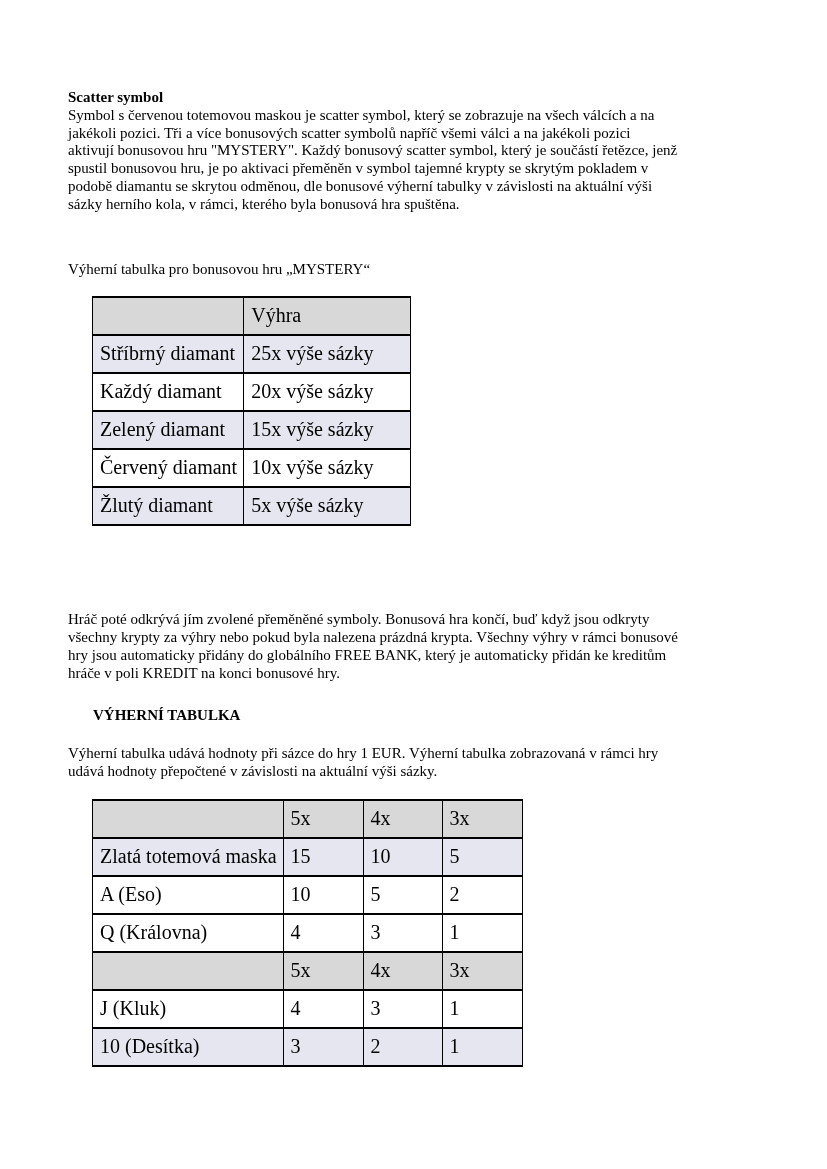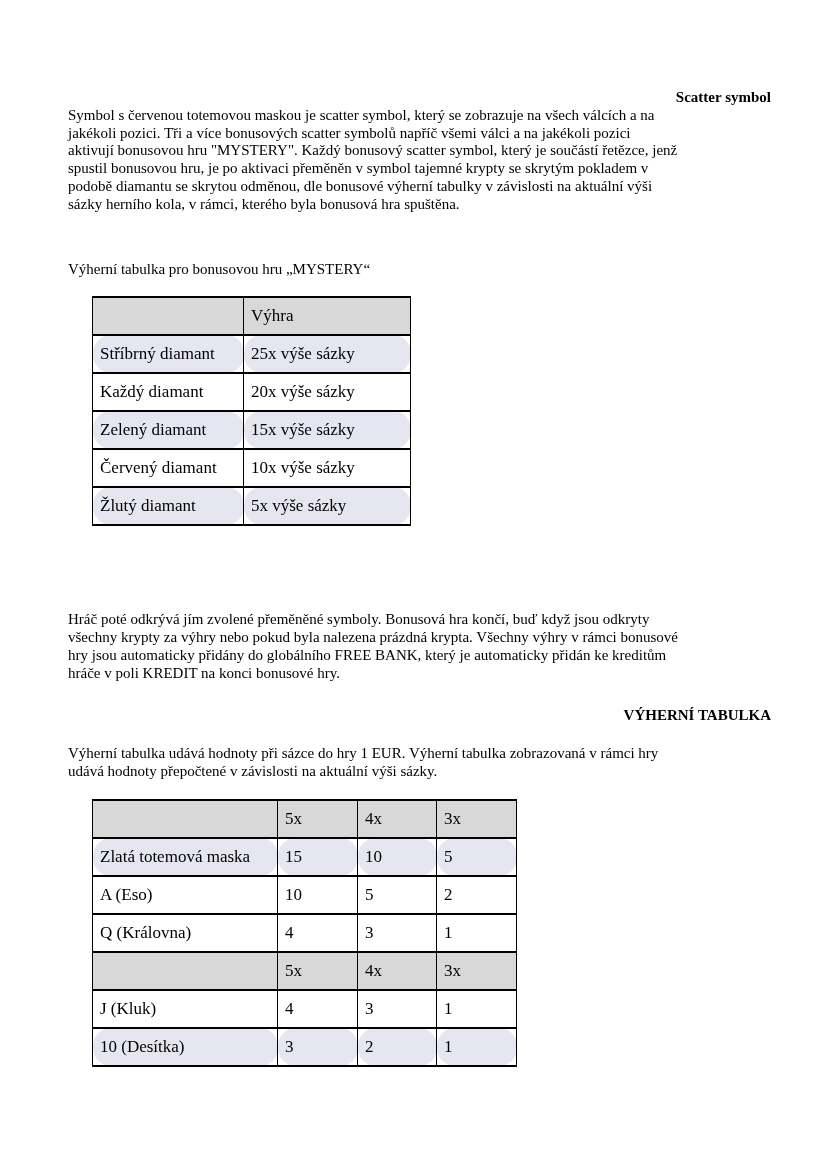--- a/index.html
+++ b/index.html
@@ -8,48 +8,48 @@
     width: 827px;
     height: 1169px;
     background: var(--page-bg, #ffffff);
     font-family: "Liberation Serif", serif;
     font-size: 15px;
     line-height: 17.8px;
     color: #000000;
     overflow: hidden;
   }
   .content { padding: 89px 56px 0 68px; }
-  .b { font-weight: bold; text-align: right; }
+  .b { font-weight: bold; }
   .line { white-space: nowrap; }
   .caption { margin-top: 47px; white-space: nowrap; }
   .para2 { margin-top: 85px; }
   .heading2 { margin-top: 24px; margin-left: 25px; }
   .para3 { margin-top: 21px; }
   table { border-collapse: collapse; margin-left: 24px; table-layout: fixed; }
   .t1 { margin-top: 18px; }
   .t2 { margin-top: 18px; }
   td {
     border: 1px solid var(--border, #000000);
     border-top-width: 2px;
     border-bottom-width: 2px;
     height: 36px;
     padding: 0 6px 0 7px;
     vertical-align: middle;
-    font-size: 17px;
+    font-size: 20px;
     overflow: hidden;
     white-space: nowrap;
   }
   .t1 td:nth-child(1) { width: 137px; }
   .t1 td:nth-child(2) { width: 153px; }
   .t2 td:nth-child(1) { width: 171px; }
   .t2 td:nth-child(2) { width: 66px; }
   .t2 td:nth-child(3) { width: 65px; }
   .t2 td:nth-child(4) { width: 66px; }
   tr.hdr td { background: var(--header-bg, #d8d8d8); }
-  tr.shaded td { background: var(--shaded-bg, #e6e6f0); border-radius: 18px; }
+  tr.shaded td { background: var(--shaded-bg, #e6e6f0); }
 </style>
 </head>
 <body>
 
 <div class="page">
   <div class="content">
 
     <div class="line b">Scatter symbol</div>
 
     <div>

